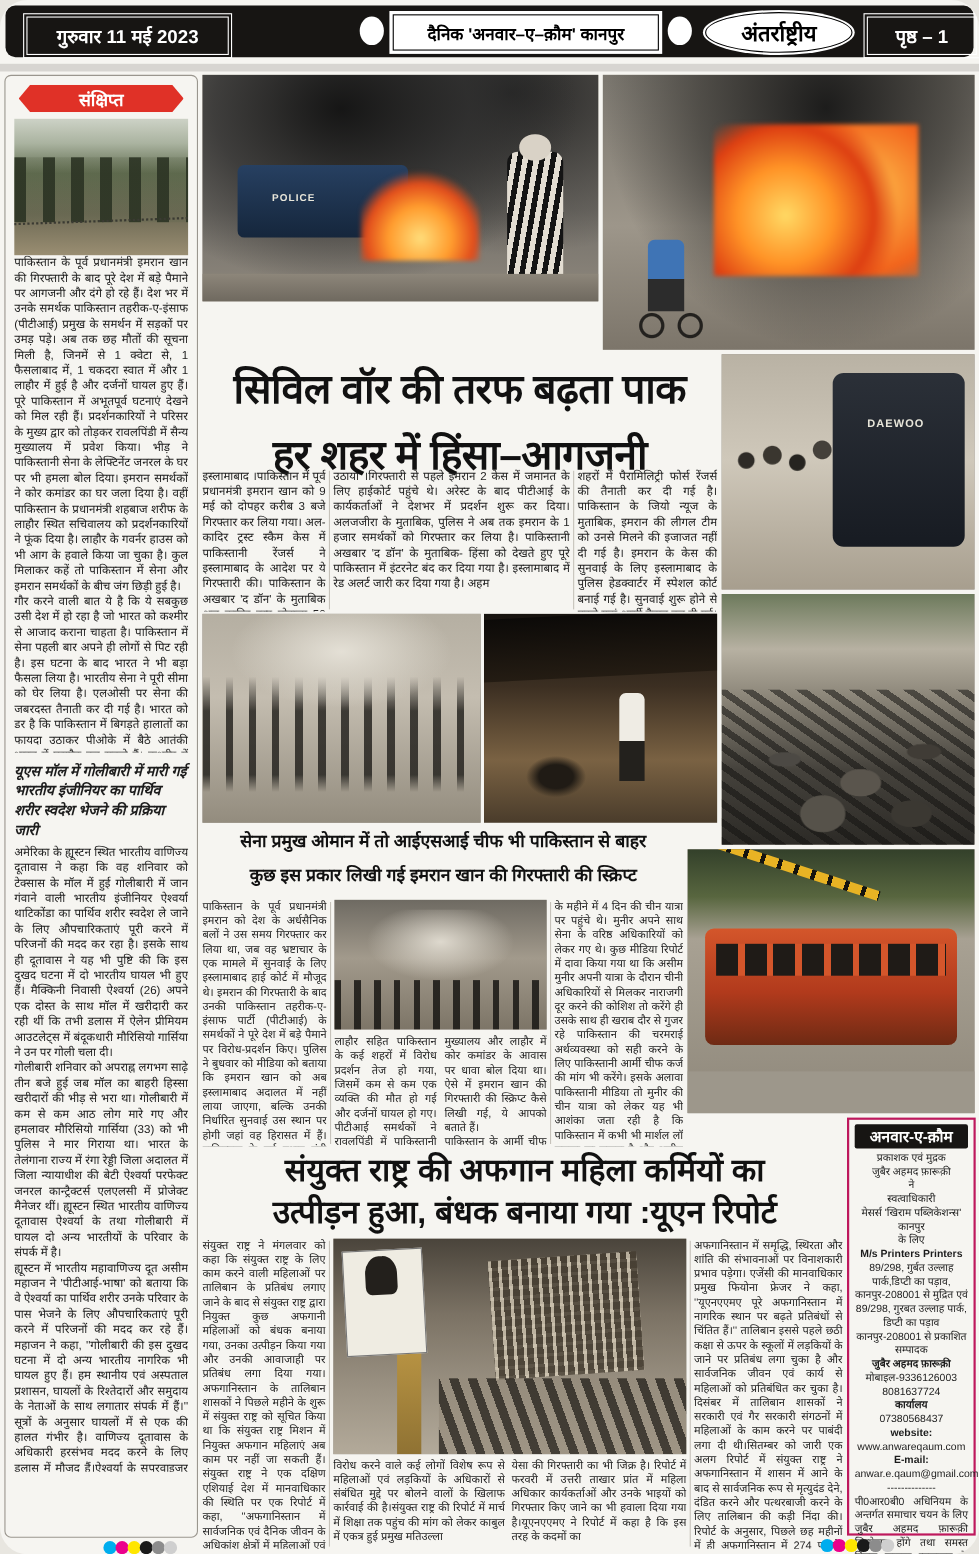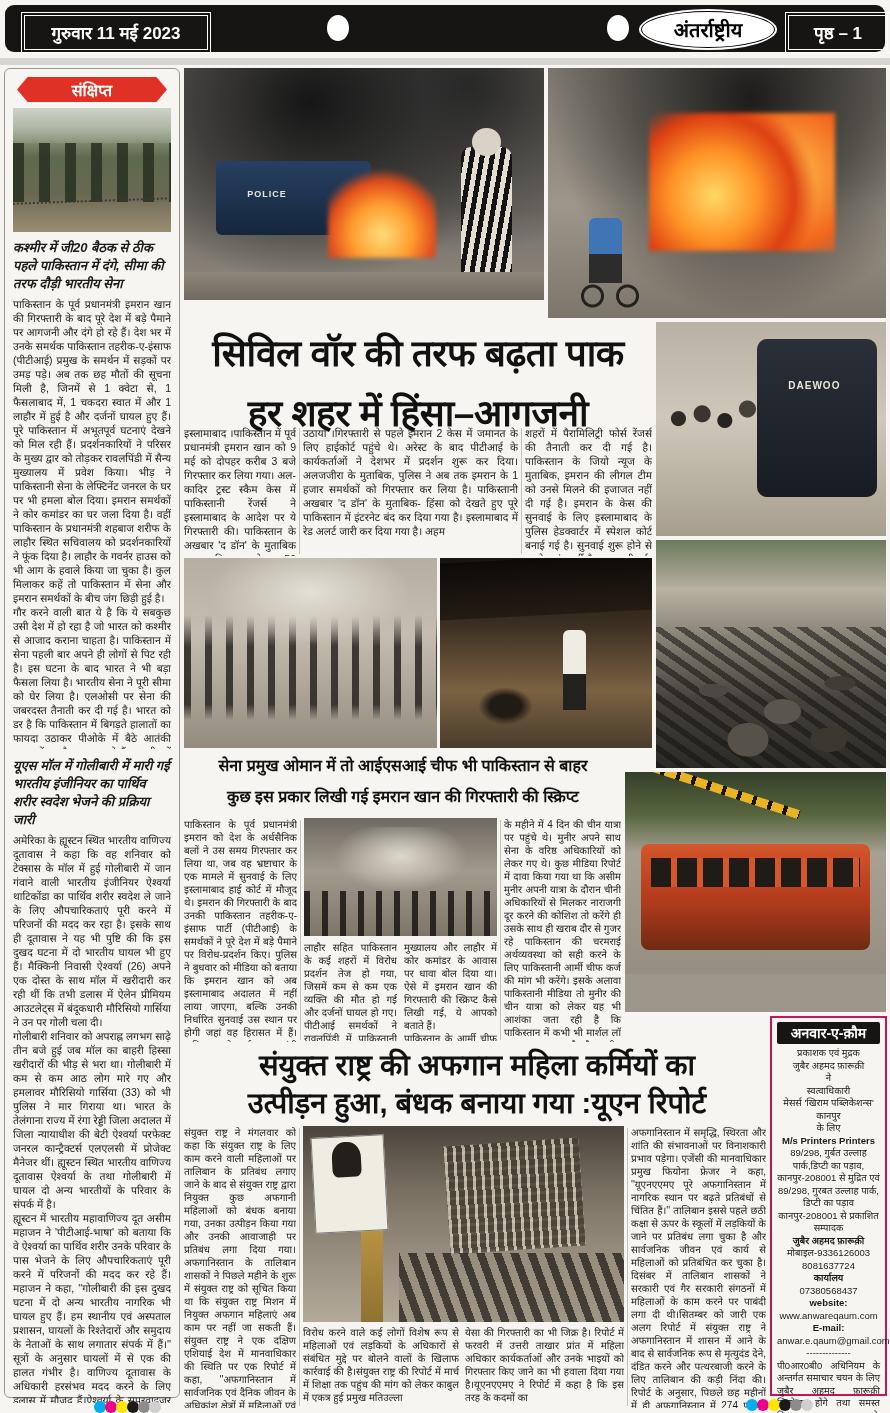--- a/index.html
+++ b/index.html
@@ -1,17 +1,17 @@
 <!DOCTYPE html>
 <html lang="hi"><head>
 <meta charset="utf-8">
 <style>
   html,body{margin:0;padding:0;background:#e8e6e0;}
   .page{position:relative;width:890px;height:1413px;margin:0 auto;background:#f6f5f1;
-        font-family:"Liberation Sans","DejaVu Sans",sans-serif;color:#1c1c1c;overflow:hidden;}
+        font-family:"Liberation Sans","DejaVu Sans",sans-serif;color:#1c1c1c;overflow:hidden;border-radius:25px;}
   .abs{position:absolute;}
 
   
   .masthead{left:5px;top:5px;width:880px;height:47px;background:#171513;border-radius:9px;}
   .hbox{position:absolute;display:flex;align-items:center;justify-content:center;font-weight:bold;}
   .date-box{left:16px;top:7px;width:182px;height:33px;border:4px double #fff;color:#fff;font-size:17px;}
   .paper-box{left:352px;top:8px;width:240px;height:31px;background:#fff;border:1px solid #000;
              box-shadow:0 0 0 3px #fff;color:#000;font-size:15.5px;}
   .hdot{position:absolute;width:22px;height:26px;background:#fff;border-radius:50%;}
   .section-oval{left:636px;top:6px;width:132px;height:35px;background:#fff;border:1px solid #000;
@@ -59,42 +59,42 @@
   .dot{width:12px;height:12px;border-radius:50%;margin-left:-2px;}
 </style>
 </head>
 <body>
 
 <div class="page">
 
   <div class="abs masthead">
     <div class="hbox date-box">गुरुवार 11 मई 2023</div>
     <div class="hdot" style="left:322px;top:10px;"></div>
+    <div class="hbox paper-box">दैनिक  'अनवार–ए–क़ौम'  कानपुर</div>
     <div class="hdot" style="left:602px;top:10px;"></div>
     <div class="hbox section-oval">अंतर्राष्ट्रीय</div>
     <div class="hbox page-box">पृष्ठ – 1</div>
   </div>
   <div class="abs gray-rule"></div>
 
   <div class="abs sidebar">
     <div class="brief-banner">संक्षिप्त</div>
     <div class="s-photo" style="background:linear-gradient(180deg,#cdd2c6 0%,#aab3a0 18%,#5f6b4e 40%,#6e6a55 70%,#9a8e72 100%);">
       <div class="ph-child" style="left:0;top:28%;width:100%;height:48%;background:repeating-linear-gradient(90deg,rgba(44,52,36,.92) 0 11px,rgba(90,100,74,.25) 11px 26px);"></div>
       <div class="ph-child" style="left:0;top:74%;width:100%;height:10px;border-top:2px dotted #3a3a32;transform:rotate(-2deg);"></div>
     </div>
-    <div class="s-head">कश्मीर में जी20 बैठक से ठीक पहले पाकिस्तान में दंगे, सीमा की तरफ दौड़ी भारतीय सेना</div>
     <div class="s-body" id="sbody1">पाकिस्तान के पूर्व प्रधानमंत्री इमरान खान की गिरफ्तारी के बाद पूरे देश में बड़े पैमाने पर आगजनी और दंगे हो रहे हैं। देश भर में उनके समर्थक पाकिस्तान तहरीक-ए-इंसाफ (पीटीआई) प्रमुख के समर्थन में सड़कों पर उमड़ पड़े। अब तक छह मौतों की सूचना मिली है, जिनमें से 1 क्वेटा से, 1 फैसलाबाद में, 1 चकदरा स्वात में और 1 लाहौर में हुई है और दर्जनों घायल हुए हैं। पूरे पाकिस्तान में अभूतपूर्व घटनाएं देखने को मिल रही हैं। प्रदर्शनकारियों ने परिसर के मुख्य द्वार को तोड़कर रावलपिंडी में सैन्य मुख्यालय में प्रवेश किया। भीड़ ने पाकिस्तानी सेना के लेफ्टिनेंट जनरल के घर पर भी हमला बोल दिया। इमरान समर्थकों ने कोर कमांडर का घर जला दिया है। वहीं पाकिस्तान के प्रधानमंत्री शहबाज शरीफ के लाहौर स्थित सचिवालय को प्रदर्शनकारियों ने फूंक दिया है। लाहौर के गवर्नर हाउस को भी आग के हवाले किया जा चुका है। कुल मिलाकर कहें तो पाकिस्तान में सेना और इमरान समर्थकों के बीच जंग छिड़ी हुई है।
 गौर करने वाली बात ये है कि ये सबकुछ उसी देश में हो रहा है जो भारत को कश्मीर से आजाद कराना चाहता है। पाकिस्तान में सेना पहली बार अपने ही लोगों से पिट रही है। इस घटना के बाद भारत ने भी बड़ा फैसला लिया है। भारतीय सेना ने पूरी सीमा को घेर लिया है। एलओसी पर सेना की जबरदस्त तैनाती कर दी गई है। भारत को डर है कि पाकिस्तान में बिगड़ते हालातों का फायदा उठाकर पीओके में बैठे आतंकी भारत में घुसपैठ कर सकते हैं। कश्मीर में जी20 बैठक से ठीक पहले पाकिस्तान में दंगे शुरू हो गए हैं। भारत को डर है कि अपने ही देश में पिट रही पाकिस्तानी सेना लोगों का ध्यान भटकाने के लिए भारत को निशाना बना सकती है। पाकिस्तान की सेना ये भली-भांति जानती है कि अपने ही देश के लोगों के गुस्से को शांत करने का सबसे अच्छा तरीका है कि भारत के खिलाफ कोई कदम उठा लिया जाए। लेकिन भारत पहले ही पाकिस्तानी सेना की किसी भी साजिश को नाकाम करने की तैयारी कर चुका है। भारत ने कड़ी सावधानी बरतनी शुरू कर दी है। भारतीय सेना की नजर स्लीपर सेल्स पर भी है। भारत नहीं चाहता कि खुद की लगाई आग की लपटें जम्मू कश्मीर तक पहुंचे। इसलिए भारतीय सेना ने कमर कस ली है।</div>
     <div class="s-head" id="shead2">यूएस मॉल में गोलीबारी में मारी गई भारतीय इंजीनियर का पार्थिव शरीर स्वदेश भेजने की प्रक्रिया जारी</div>
     <div class="s-body" id="sbody2">अमेरिका के ह्यूस्टन स्थित भारतीय वाणिज्य दूतावास ने कहा कि वह शनिवार को टेक्सास के मॉल में हुई गोलीबारी में जान गंवाने वाली भारतीय इंजीनियर ऐश्वर्या थाटिकोंडा का पार्थिव शरीर स्वदेश ले जाने के लिए औपचारिकताएं पूरी करने में परिजनों की मदद कर रहा है। इसके साथ ही दूतावास ने यह भी पुष्टि की कि इस दुखद घटना में दो भारतीय घायल भी हुए हैं। मैक्किनी निवासी ऐश्वर्या (26) अपने एक दोस्त के साथ मॉल में खरीदारी कर रही थीं कि तभी डलास में ऐलेन प्रीमियम आउटलेट्स में बंदूकधारी मौरिसियो गार्सिया ने उन पर गोली चला दी।
 गोलीबारी शनिवार को अपराह्न लगभग साढ़े तीन बजे हुई जब मॉल का बाहरी हिस्सा खरीदारों की भीड़ से भरा था। गोलीबारी में कम से कम आठ लोग मारे गए और हमलावर मौरिसियो गार्सिया (33) को भी पुलिस ने मार गिराया था। भारत के तेलंगाना राज्य में रंगा रेड्डी जिला अदालत में जिला न्यायाधीश की बेटी ऐश्वर्या परफेक्ट जनरल कान्ट्रैक्टर्स एलएलसी में प्रोजेक्ट मैनेजर थीं। ह्यूस्टन स्थित भारतीय वाणिज्य दूतावास ऐश्वर्या के तथा गोलीबारी में घायल दो अन्य भारतीयों के परिवार के संपर्क में है।
 ह्यूस्टन में भारतीय महावाणिज्य दूत असीम महाजन ने 'पीटीआई-भाषा' को बताया कि वे ऐश्वर्या का पार्थिव शरीर उनके परिवार के पास भेजने के लिए औपचारिकताएं पूरी करने में परिजनों की मदद कर रहे हैं। महाजन ने कहा, ''गोलीबारी की इस दुखद घटना में दो अन्य भारतीय नागरिक भी घायल हुए हैं। हम स्थानीय एवं अस्पताल प्रशासन, घायलों के रिश्तेदारों और समुदाय के नेताओं के साथ लगातार संपर्क में हैं।'' सूत्रों के अनुसार घायलों में से एक की हालत गंभीर है। वाणिज्य दूतावास के अधिकारी हरसंभव मदद करने के लिए डलास में मौजूद हैं।ऐश्वर्या के सुपरवाइजर श्रीनिवास चालुवादी के अनुसार, सभी उसे याद करते हैं, इसलिए नहीं कि वह दुखद परिस्थितियों में मारी गई, बल्कि इसलिए कि वह व्यक्तिगत रूप से बहुत अच्छी थी। उन्होंने कहा कि वह 18 मई को 27 साल की हो जाती और उसका परिवार उसके लिए जन्मदिन की पार्टी की योजना बना रहा था। तेलुगु एसोसिएशन ऑफ नॉर्थ अमेरिका के नेता अशोक कोल्ला थाटिकोंडा के पार्थिव शरीर को भारत भेजने की व्यवस्था कर रहे हैं। मारे गए अन्य लोगों में तीन साल का एक बच्चा, उसके माता पिता, एक सुरक्षा गार्ड और प्राथमिक स्कूल जाने वाली दो बहन शामिल हैं।घटना में सात अन्य लोग भी घायल हुए हैं और उनका अस्पताल में इलाज हो रहा है। अपराध की जांच जारी है तथा घटना में मारे गए लोगों के बारे में और जानकारी जुटाई जा रही है। थाटिकोंडा अपनी मास्टर डिग्री हासिल करने के लिए करीब पांच साल पहले अमेरिका पहुंची थी। उसने 2020 में पूर्वी मिशिगन विश्वविद्यालय से स्नातक किया। विश्वविद्यालय ने एक बयान में कहा, आज सुबह हमें यह जानकर गहरा दुख हुआ कि टेक्सास के डलास के बाहर एक मॉल में शनिवार को हुई गोलीबारी में मारे गए लोगों में ईस्टर्न मिशिगन विश्वविद्यालय की स्नातक ऐश्वर्या थाटिकोंडा भी शामिल है।</div>
   </div>
 
-  <div class="photo" style="left:184px;top:68px;width:360px;height:232px;">
+  <div class="photo" style="left:184px;top:68px;width:360px;height:206px;">
     <div class="ph-child" style="inset:0;background:
       radial-gradient(ellipse at 35% 15%, rgba(18,18,18,.95) 0%, rgba(45,45,45,.75) 35%, transparent 65%),
       radial-gradient(ellipse at 78% 8%, rgba(28,28,28,.9) 0%, transparent 55%),
       linear-gradient(180deg, rgba(90,88,84,.6) 60%, rgba(140,133,122,.8) 100%);"></div>
     <div class="ph-child" style="left:9%;top:40%;width:43%;height:32%;background:linear-gradient(#274061,#15263c);border-radius:6px;">
       <span class="lab" style="left:20%;top:38%;font-size:9px;">POLICE</span>
     </div>
     <div class="ph-child" style="left:40%;top:42%;width:30%;height:40%;background:
       radial-gradient(circle at 50% 75%, #ffdd7a 0%, #ff9c2e 35%, #e14d1c 60%, transparent 75%);filter:blur(2px);"></div>
     <div class="ph-child" style="right:9%;top:34%;width:14%;height:58%;border-radius:10px 10px 0 0;background:repeating-linear-gradient(100deg,#141414 0 5px,#e3ddd2 5px 10px);"></div>

